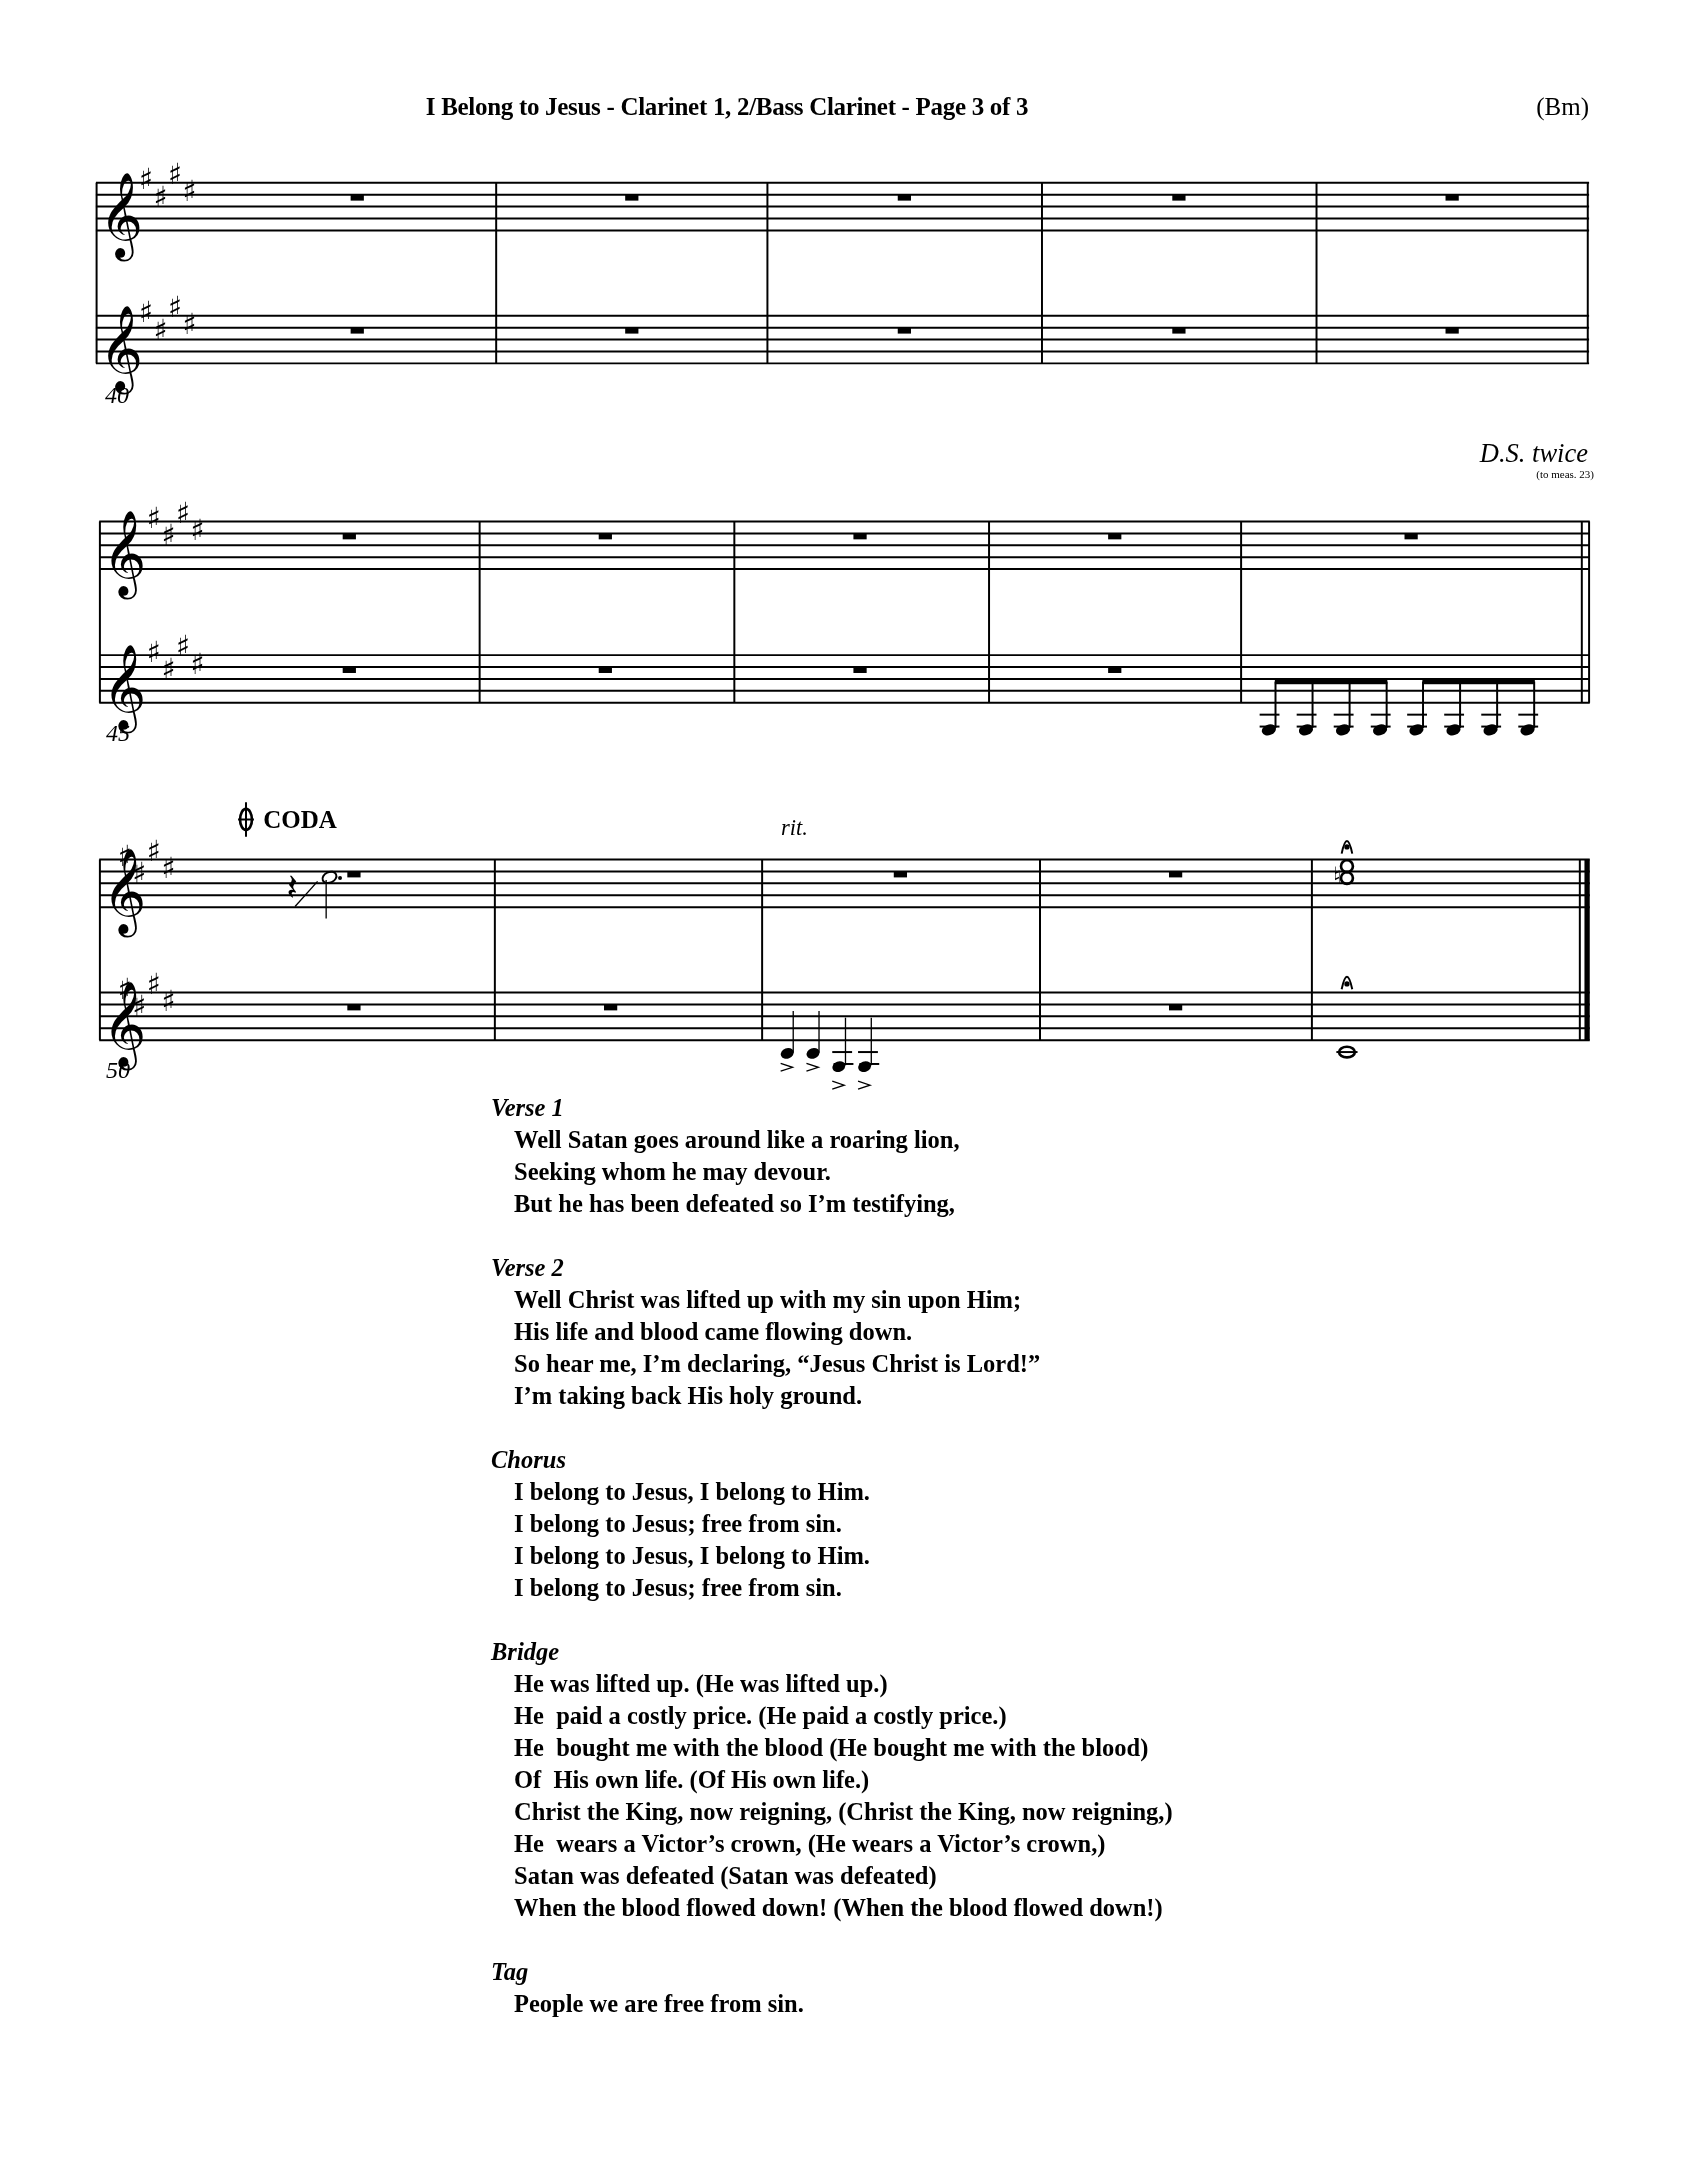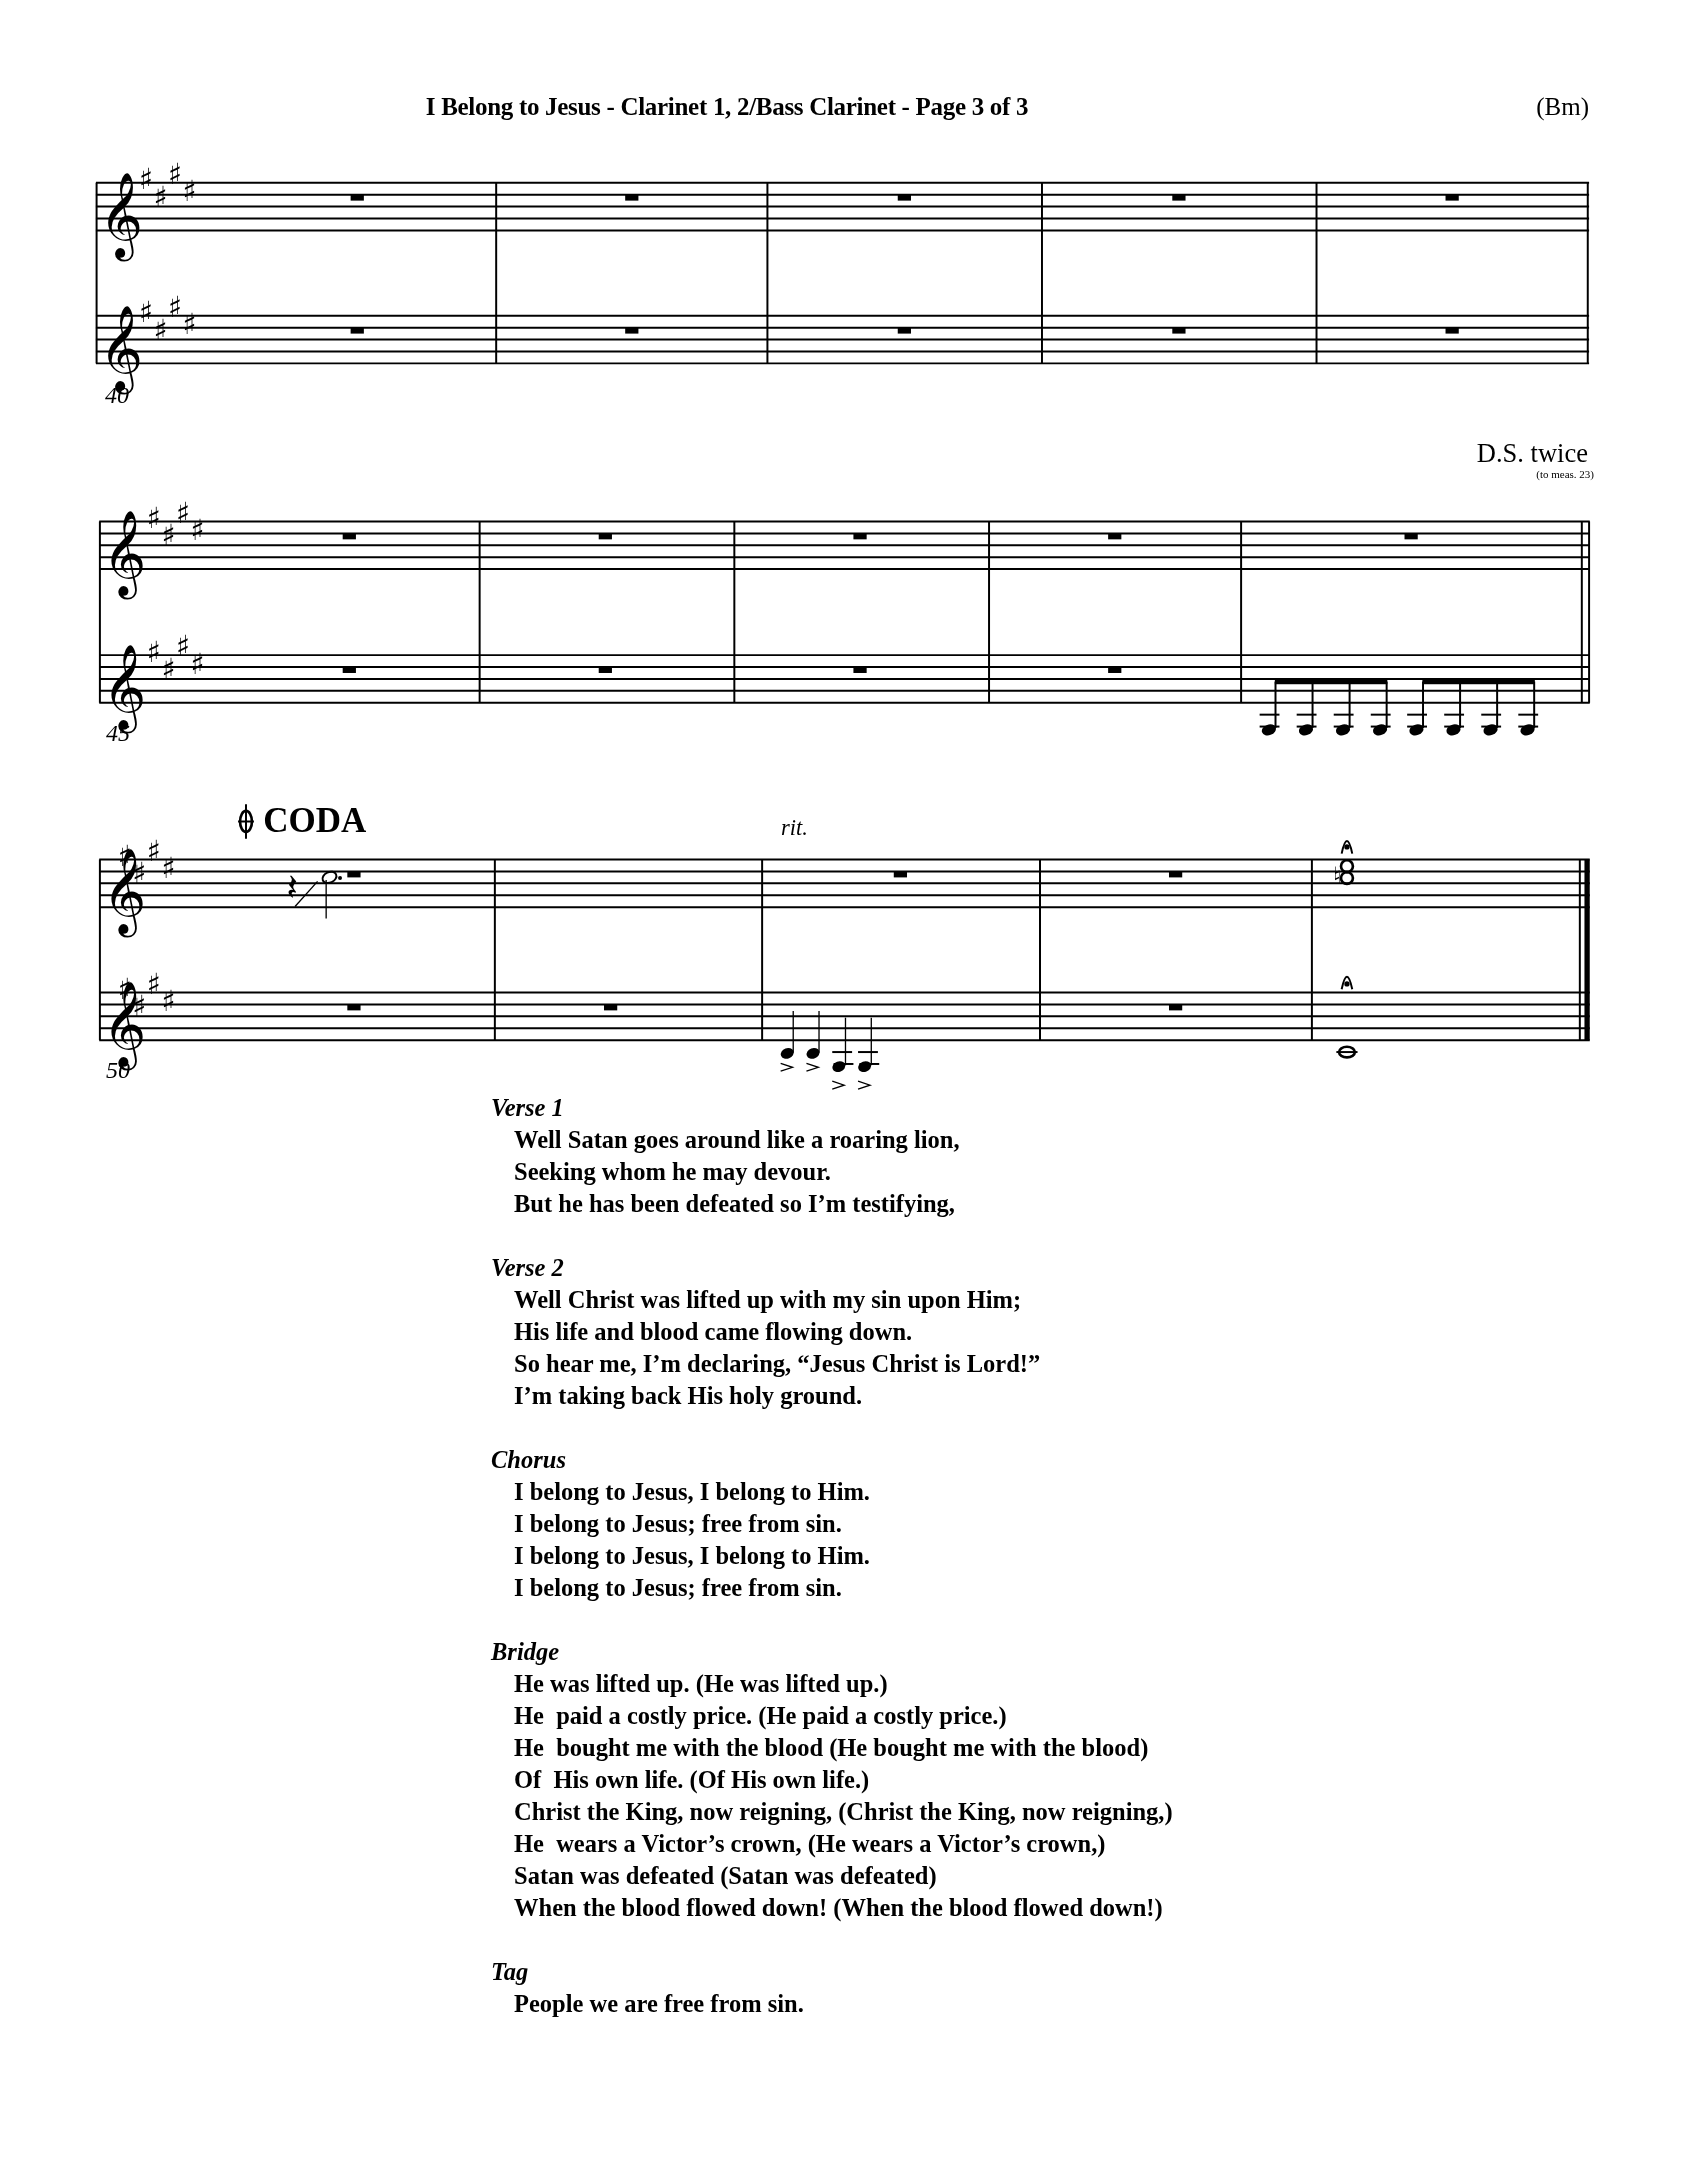--- a/index.html
+++ b/index.html
@@ -3,23 +3,23 @@
 <meta charset="utf-8">
 <style>
   html, body { margin: 0; padding: 0; background: #ffffff; }
   body { width: 1687px; height: 2183px; position: relative; overflow: hidden;
          font-family: "Liberation Serif", "DejaVu Serif", serif; color: #000; }
   .abs { position: absolute; }
   .header-title { left: 0; width: 1454px; top: 93px; text-align: center;
                   font-weight: bold; font-size: 25px; letter-spacing: -0.3px; }
   .header-key { right: 98px; top: 93px; font-size: 25px; }
   .measure-num { font-style: italic; font-size: 24px; }
-  .ds-main { font-size: 26.5px; right: 99px; top: 438px; }
+  .ds-main { font-style: italic; font-size: 26.5px; right: 99px; top: 438px; }
   .ds-sub { font-size: 11px; right: 93px; top: 468px; }
-  .coda-label { font-weight: bold; font-size: 35px; left: 238px; top: 801px; display:flex; align-items:center; gap:9.3px; }
+  .coda-label { font-weight: bold; font-size: 25px; left: 238px; top: 801px; display:flex; align-items:center; gap:9.3px; }
   .rit { font-style: italic; font-size: 22.5px; left: 781px; top: 815px; }
   svg.score { position: absolute; left: 0; top: 0; }
   .lyrics { position: absolute; left: 491px; top: 1092px; font-size: 24.5px; line-height: 32px; font-weight: bold; }
   .lyrics .section { margin-bottom: 32px; }
   .lyrics .section-title { font-style: italic; }
   .lyrics .line { white-space: pre; margin-left: 23px; }
 </style>
 </head>
 <body>
 

